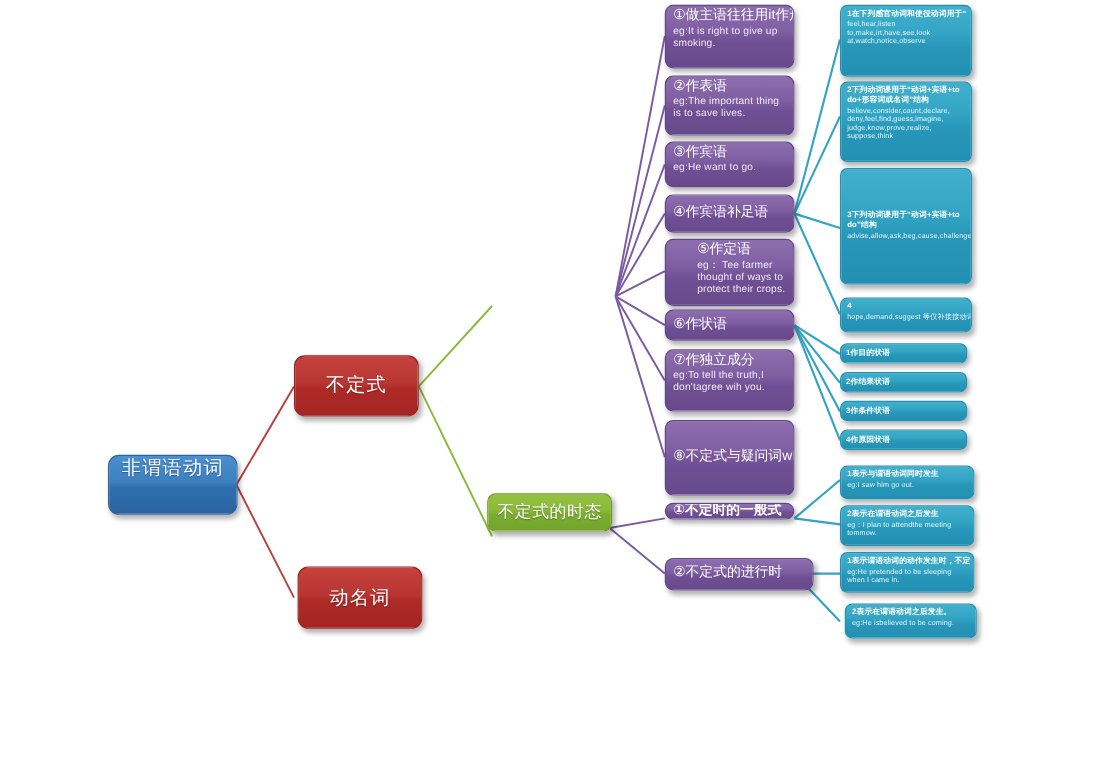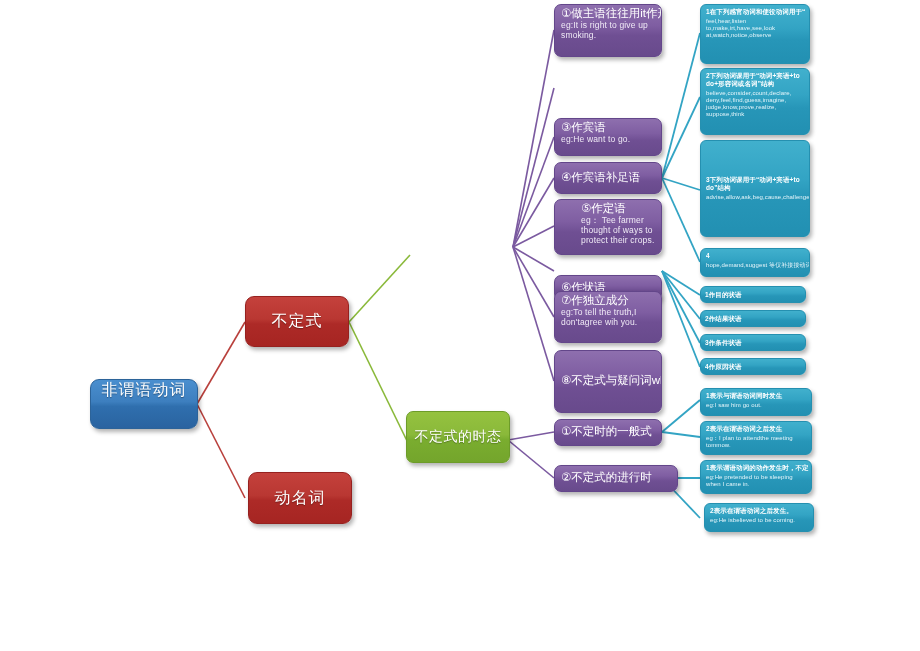--- a/index.html
+++ b/index.html
@@ -165,58 +165,62 @@
     <span>非谓语动词</span>
   </div>
 
   <div class="node n-l1" style="left:245px;top:296px;width:104px;height:51px;">
     <span>不定式</span>
   </div>
   <div class="node n-l1" style="left:248px;top:472px;width:104px;height:52px;">
     <span>动名词</span>
   </div>
 
-  <div class="node n-l2" style="left:406px;top:411px;width:104px;height:52px;">
+  <div class="node n-l2" style="left:406px;top:411px;width:104px;height:32px;">
     <span>不定式的时态</span>
   </div>
 
   <div class="node n-l3" style="left:554px;top:4px;width:108px;height:53px;">
     <span class="hd">①做主语往往用it作形式</span>
     <span class="eg">eg:It is right to give up smoking.</span>
   </div>
 
+  <div class="node n-l3" style="left:554px;top:63px;width:108px;height:50px;">
+    <span class="hd">②作表语</span>
+    <span class="eg">eg:The important thing is to save lives.</span>
+  </div>
 
   <div class="node n-l3" style="left:554px;top:118px;width:108px;height:38px;">
     <span class="hd">③作宾语</span>
     <span class="eg">eg:He want to go.</span>
   </div>
 
   <div class="node n-l3" style="left:554px;top:162px;width:108px;height:32px;display:flex;align-items:center;">
     <span class="hd">④作宾语补足语</span>
   </div>
 
   <div class="node n-l3" style="left:554px;top:199px;width:108px;height:56px;padding-left:26px;">
     <span class="hd">⑤作定语</span>
     <span class="eg">eg： Tee farmer thought of ways to protect their crops.</span>
   </div>
 
-  <div class="node n-l3" style="left:554px;top:258px;width:108px;height:26px;display:flex;align-items:center;margin-top:17px;">
+  <div class="node n-l3" style="left:554px;top:258px;width:108px;height:26px;display:flex;align-items:center;">
     <span class="hd">⑥作状语</span>
   </div>
 
   <div class="node n-l3" style="left:554px;top:291px;width:108px;height:52px;">
     <span class="hd">⑦作独立成分</span>
     <span class="eg">eg:To tell the truth,I don'tagree wih you.</span>
   </div>
 
   <div class="node n-l3" style="left:554px;top:350px;width:108px;height:63px;display:flex;align-items:center;">
     <span class="hd">⑧不定式与疑问词whos</span>
   </div>
 
-  <div class="node n-l3" style="left:554px;top:419px;width:108px;height:27px;display:flex;align-items:center;">
+  <div class="node n-l3" style="left:554px;top:419px;width:108px;height:14px;display:flex;align-items:center;font-weight:bold;">
     <span class="hd">①不定时的一般式</span>
   </div>
   <div class="node n-l3" style="left:554px;top:465px;width:124px;height:27px;display:flex;align-items:center;">
     <span class="hd">②不定式的进行时</span>
   </div>
 
   <div class="node n-l4" style="left:700px;top:4px;width:110px;height:60px;">
     <span class="hd nowrapclip">1在下列感官动词和使役动词用于“</span>
     <span class="eg" style="white-space:pre-line">feel,hear,listen
 to,make,irt,have,see,look

